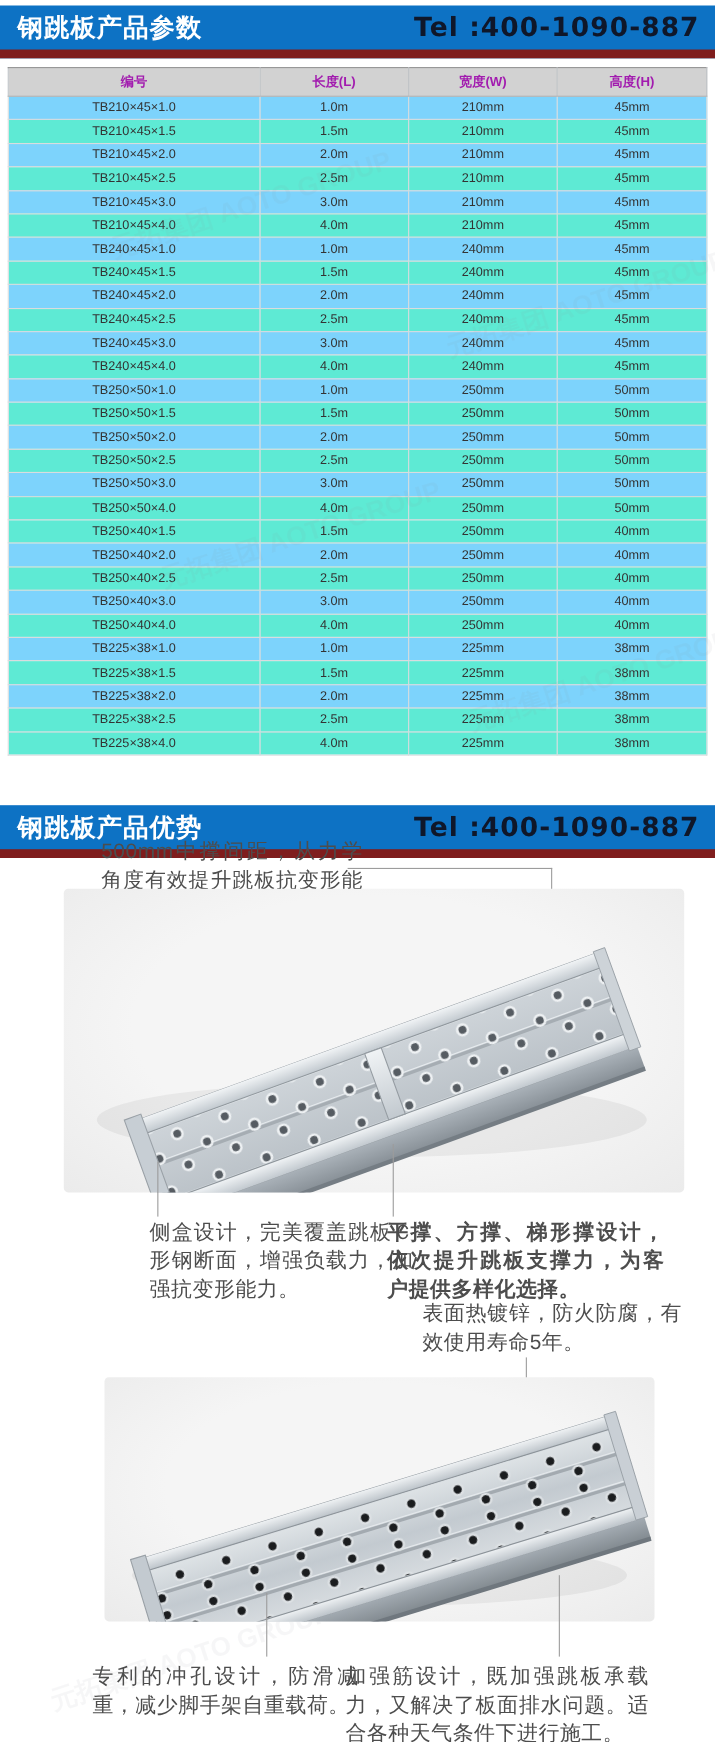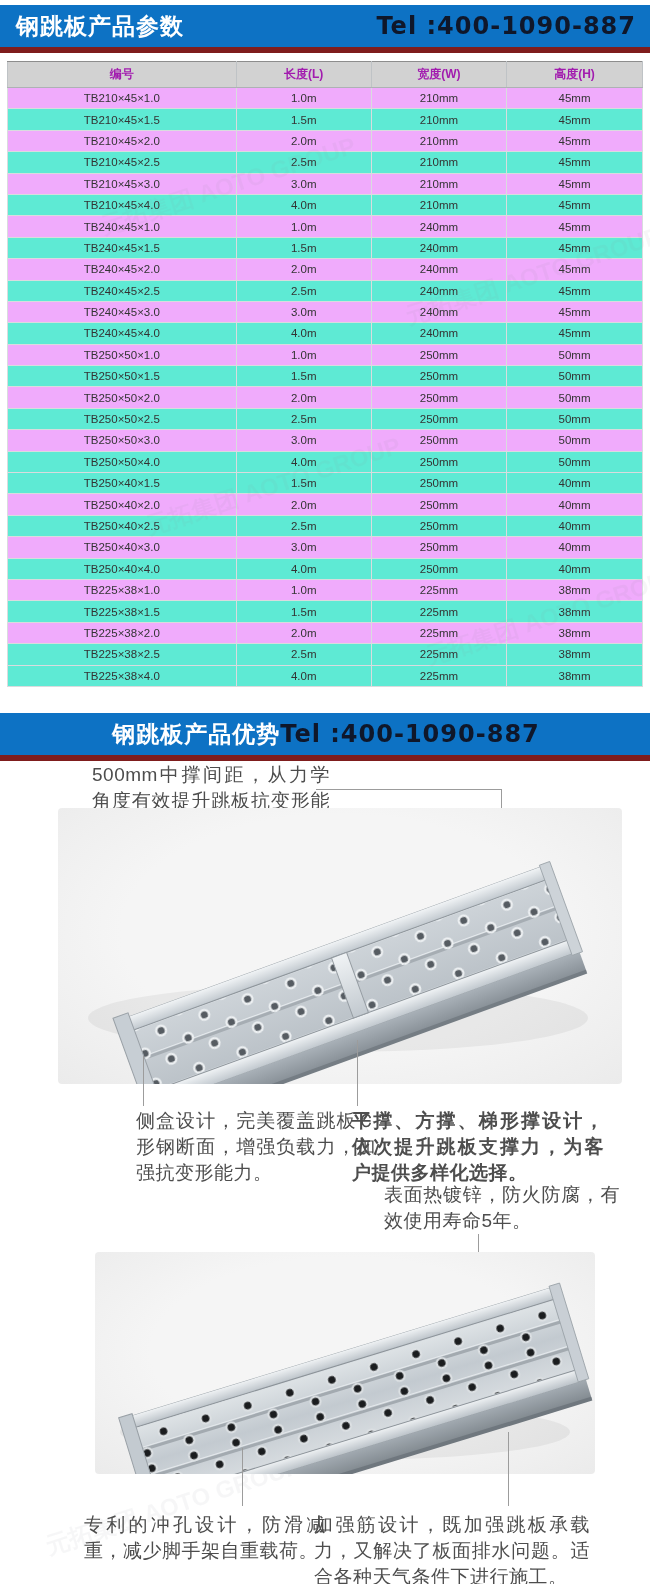--- a/index.html
+++ b/index.html
@@ -1,34 +1,34 @@
 <!DOCTYPE html>
 <html style="--blue: #0d72c4;"><head>
 <meta charset="utf-8">
 <style>
   html,body{margin:0;padding:0;background:#ffffff;}
   .page{position:relative;width:650px;height:1584px;background:#ffffff;overflow:hidden;
         font-family:"Liberation Sans","DejaVu Sans",sans-serif;color:#333;}
   
   .bar{position:absolute;left:0;right:0;height:48px;background:var(--blue,#0d72c4);
        display:flex;align-items:center;justify-content:space-between;
-       border-bottom:6px solid #7f1d1d;box-sizing:border-box;}
+       border-bottom:8px solid #7f1d1d;box-sizing:border-box;}
   .bar .bar-title{color:#fff;font-size:23px;font-weight:bold;padding-left:16px;letter-spacing:1px;}
   .bar .bar-tel{color:#0f172a;font-size:24px;font-weight:bold;padding-right:14px;letter-spacing:1px;
                 font-family:"DejaVu Sans","Liberation Sans",sans-serif;}
   
   .spec-table{position:absolute;left:7px;top:61px;width:636px;border-collapse:collapse;
               table-layout:fixed;font-size:11.5px;}
   .spec-table th{background:#d2d2d2;border-top:1px solid #8d8d8d;border-bottom:1px solid #aeb2b5;
                  height:23px;font-size:12px;font-weight:bold;color:#a21caf;
                  border-left:1px solid #bfc3c6;border-right:1px solid #bfc3c6;}
   .spec-table td{height:20.4px;text-align:center;color:#333;
                  border:1px solid #d9dcde;padding:0;}
   .spec-table tr.alt td{background:#5eead4;}
-  .spec-table tr.norm td{background:#f0abfc;}
+  .spec-table tr.norm td{background:#7dd3fc;}
   .col-code{width:36%;} .col-len{width:21.3%;} .col-wid{width:21.3%;} .col-hgt{width:21.4%;}
   
   .wm{position:absolute;color:#8a9099;opacity:0.07;font-weight:bold;font-size:24px;
       transform:rotate(-18deg);white-space:nowrap;pointer-events:none;}
   
   .note{position:absolute;font-size:19px;line-height:26px;color:#4d4d4d;
         text-align:justify;letter-spacing:0.5px;}
   .hline{position:absolute;height:1px;background:#9c9c9c;}
   .vline{position:absolute;width:1px;background:#9c9c9c;}
   .photo{position:absolute;border-radius:4px;
@@ -231,21 +231,21 @@
         </tr>
       </tbody>
   </table>
 
   <div class="wm" style="left:95px;top:170px;">元拓集团 AOTO GROUP</div>
   <div class="wm" style="left:400px;top:260px;">元拓集团 AOTO GROUP</div>
   <div class="wm" style="left:140px;top:470px;">元拓集团 AOTO GROUP</div>
   <div class="wm" style="left:420px;top:600px;">元拓集团 AOTO GROUP</div>
   <div class="wm" style="left:40px;top:1490px;">元拓集团 AOTO GROUP</div>
 
-  <div class="bar" style="top:713px;justify-content:center;">
+  <div class="bar" style="top:732px;">
     <span class="bar-title">钢跳板产品优势</span>
     <span class="bar-tel">Tel :400-1090-887</span>
   </div>
 
   <div class="note" style="left:92px;top:762px;width:238px;">500mm中撑间距，从力学角度有效提升跳板抗变形能力。</div>
   <div class="hline" style="left:316px;top:789px;width:186px;"></div>
   <div class="vline" style="left:501px;top:789px;height:42px;"></div>
 
   <div class="photo" style="left:58px;top:808px;width:564px;height:276px;">
     <svg width="564" height="276" viewBox="0 0 564 276">

